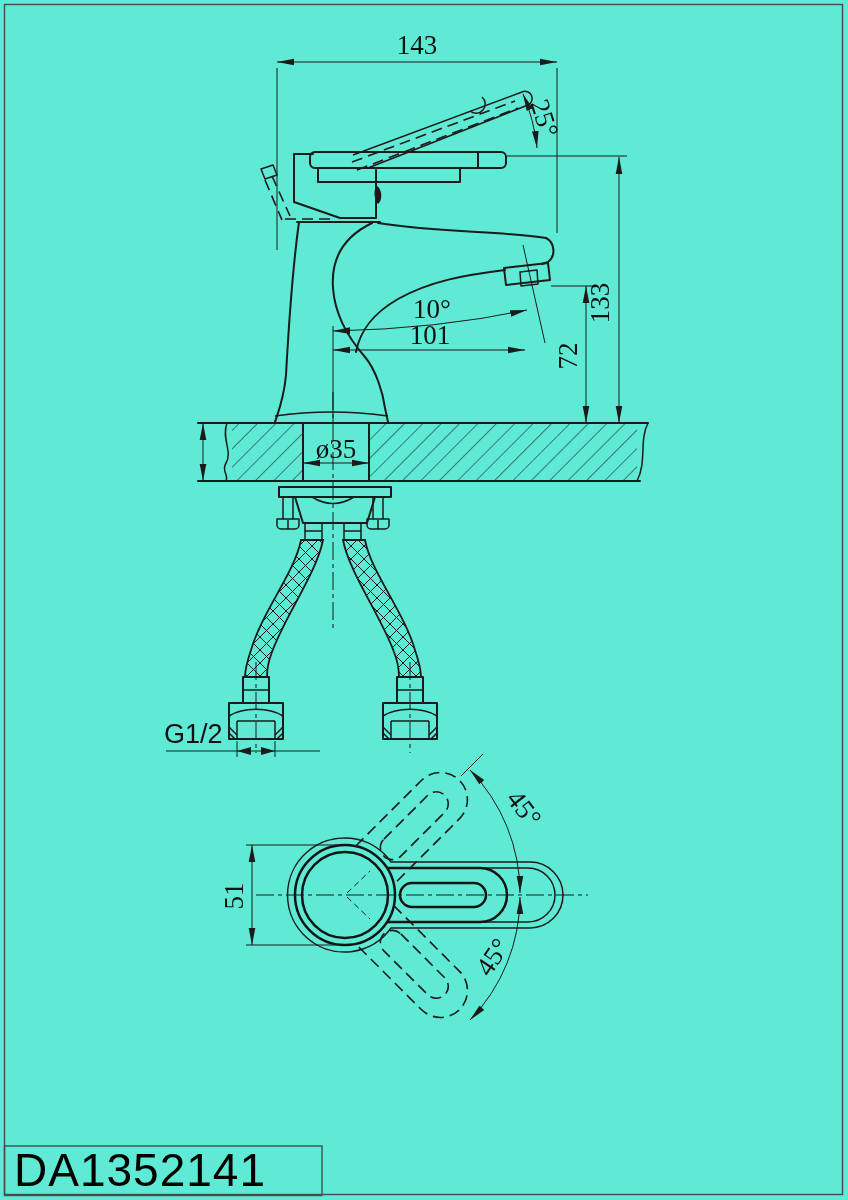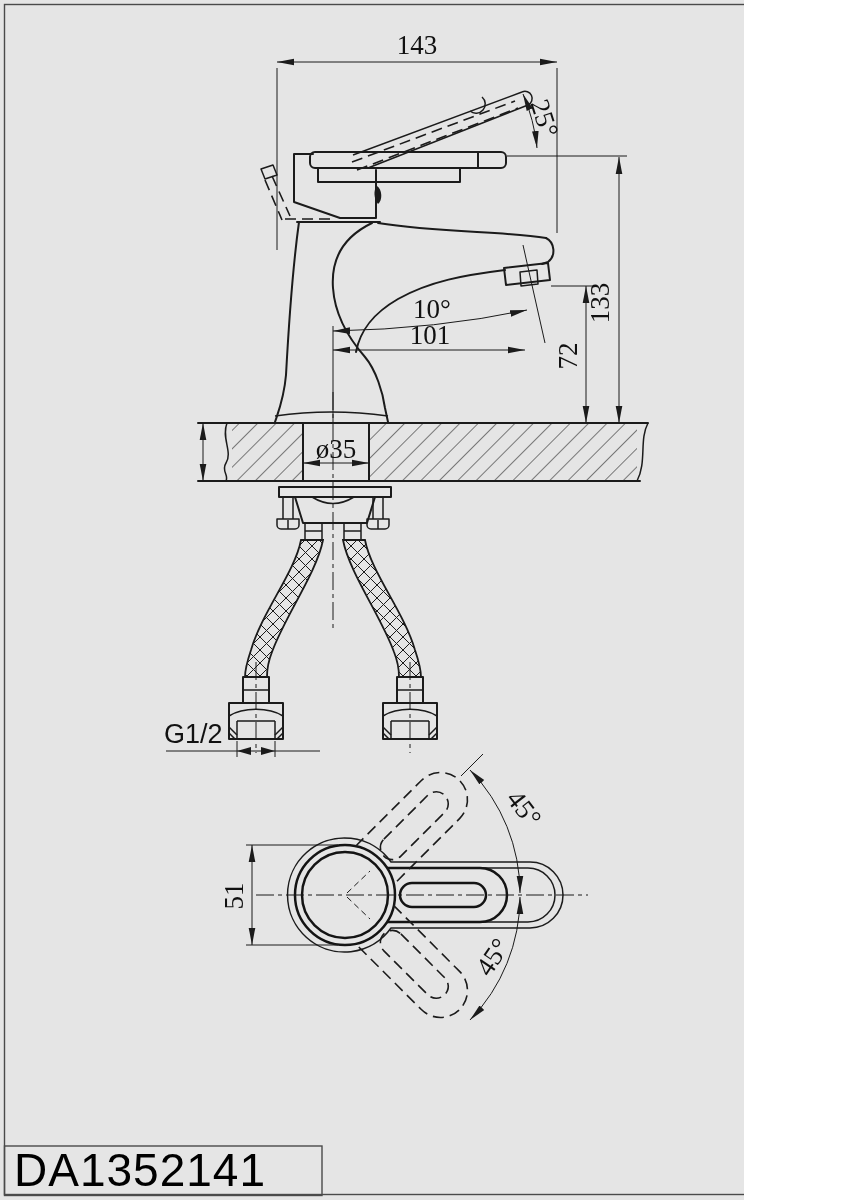--- a/index.html
+++ b/index.html
@@ -1,16 +1,16 @@
 <!DOCTYPE html>
 <html><head>
 <meta charset="utf-8">
 <style>
   html,body{margin:0;padding:0;background:#ffffff;}
-  .page{position:relative;width:744px;height:1200px;background:#e5e5e5;overflow:hidden;
+  .page{position:relative;width:848px;height:1200px;background:#5eead4;overflow:hidden;
         font-family:"Liberation Sans",sans-serif;}
   svg{display:block}
   .obj{stroke:#1b1b1b;stroke-width:2;fill:none;stroke-linecap:round;stroke-linejoin:round;}
   .obj-thin{stroke:#1b1b1b;stroke-width:1.5;fill:none;stroke-linejoin:round;}
   .thick{stroke:#141414;stroke-width:2.5;fill:none;}
   .dashed{stroke:#1b1b1b;stroke-width:1.6;fill:none;stroke-dasharray:11 6;}
   .dim{stroke:#1b1b1b;stroke-width:1;fill:none;}
   .cl{stroke:#1b1b1b;stroke-width:1;fill:none;stroke-dasharray:18 4 4 4;}
   .hatchrect{fill:url(#hatch);stroke:none;}
   .braidshape{fill:url(#braid);stroke:#1b1b1b;stroke-width:1.8;}

